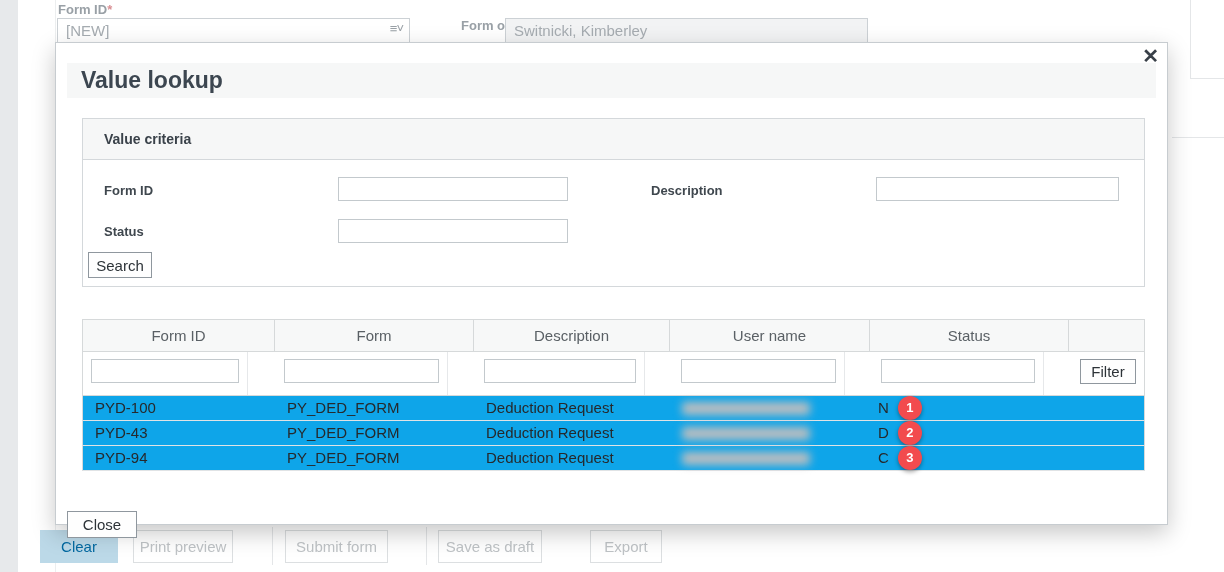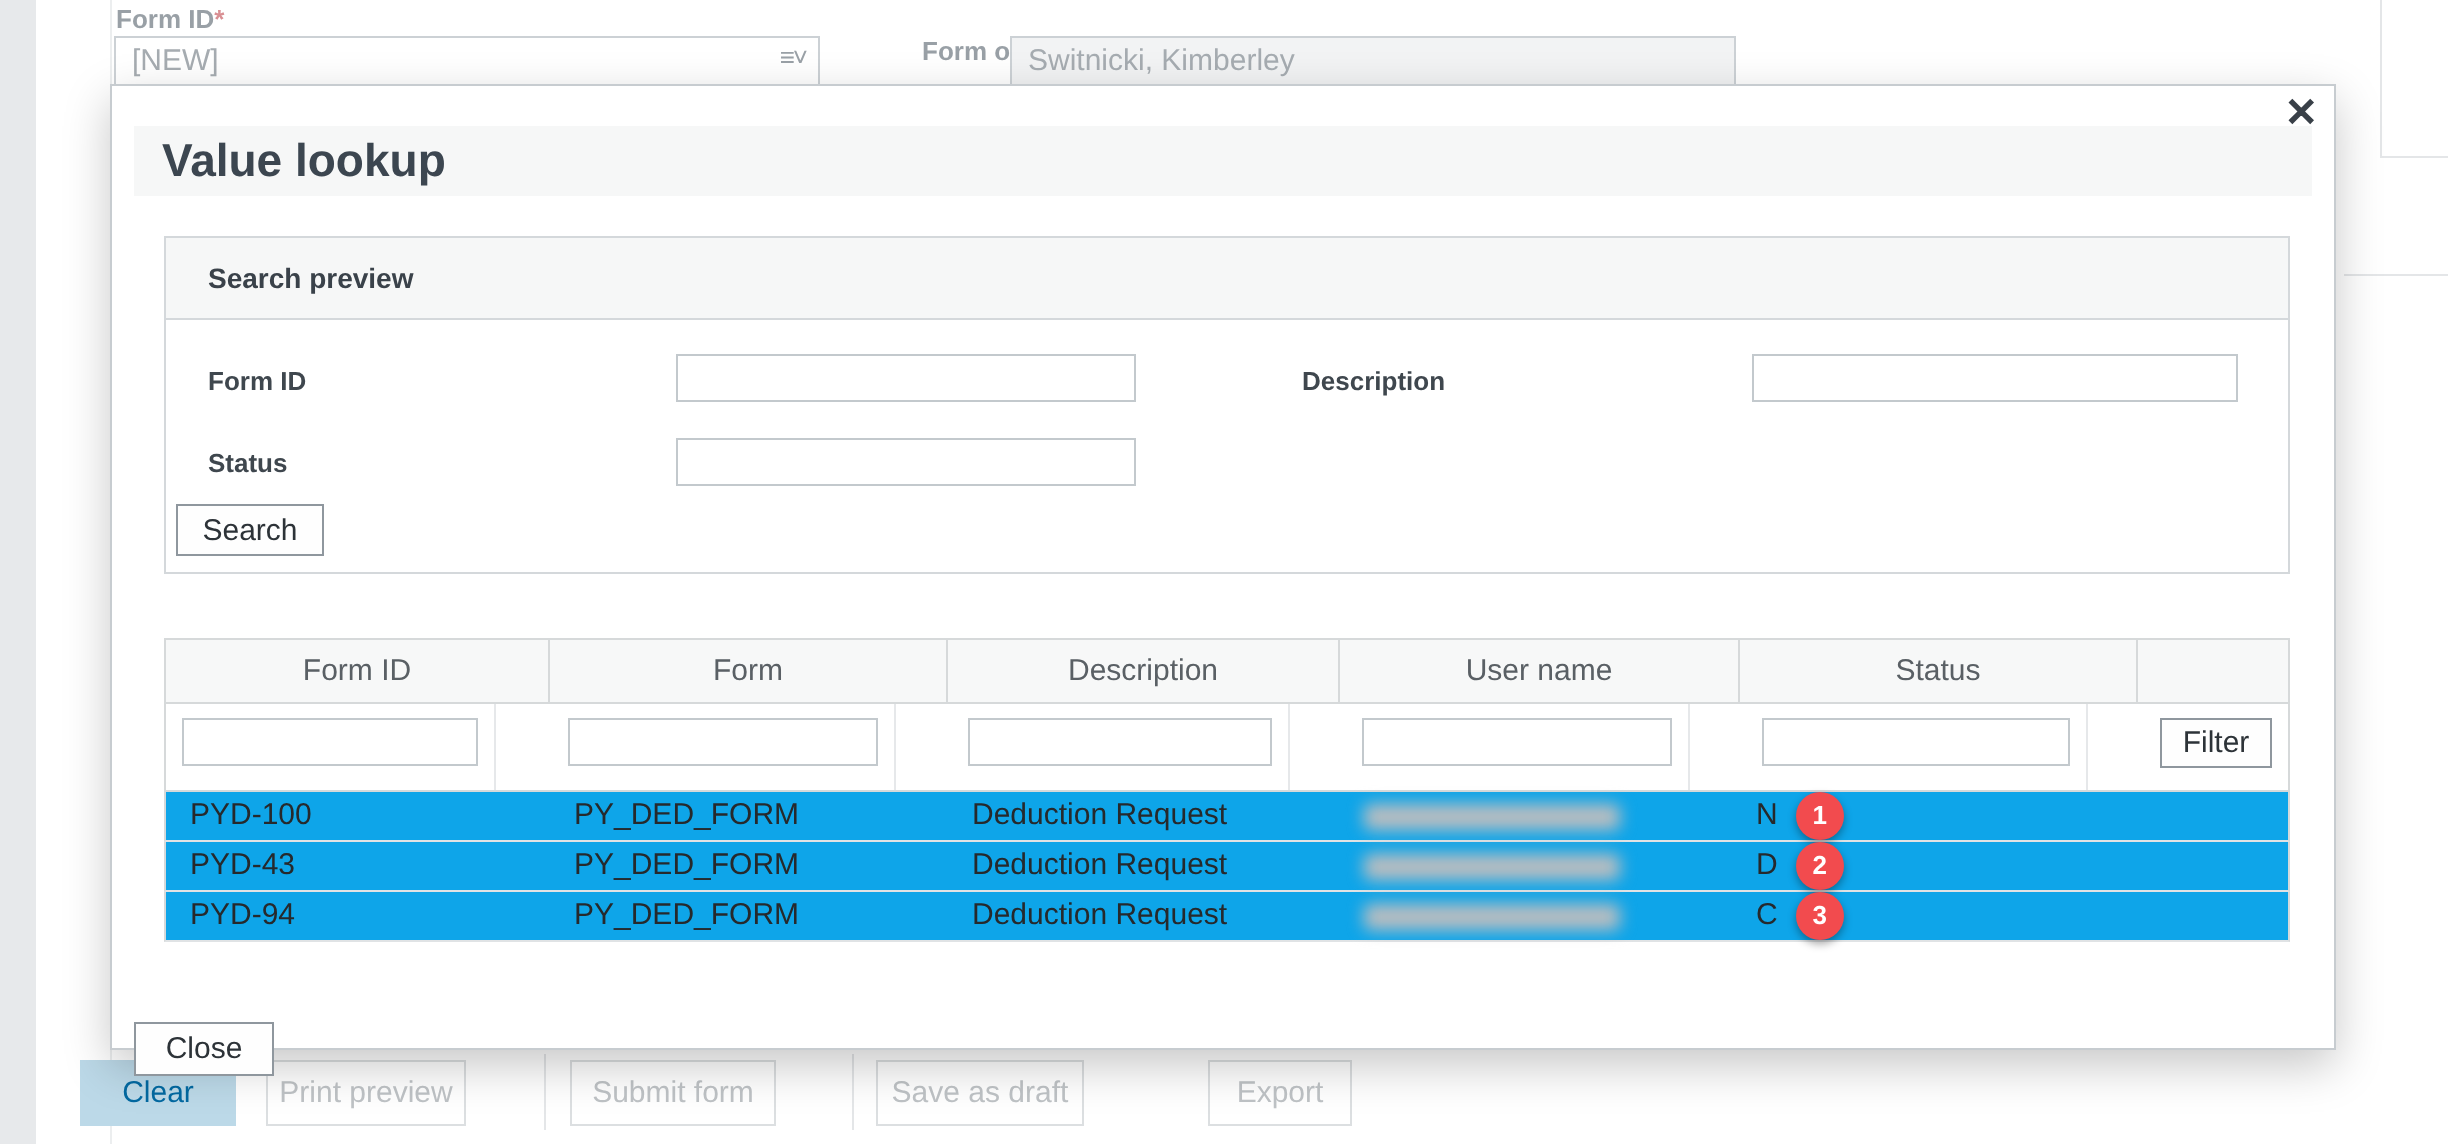--- a/index.html
+++ b/index.html
@@ -51,21 +51,21 @@
   .t-data { height:25px; border-left:1px solid #d6d9da; border-right:1px solid #d6d9da; border-bottom:1px solid #e0e3e5; background:#0ea5e9; }
   .t-data .t-cell { font-size:15px; color:#26292c; line-height:24px; padding-left:12px; overflow:visible; white-space:nowrap; }
   .status-cell { display:flex; align-items:center; }
   .status-letter { font-size:15px; color:#26292c; }
   .badge { width:24px; height:24px; border-radius:50%; background:#f24b4e; color:#fff; font-weight:700;
            font-size:13px; display:flex; align-items:center; justify-content:center; margin-left:9px;
            box-shadow:0 2px 4px rgba(0,0,0,.35); position:relative; z-index:3; }
   .redacted { width:128px; height:13px; background:#b9bdc0; border-radius:3px; filter:blur(4px); margin:6px 0 0 12px; }
 
   .close-btn { position:absolute; left:11px; top:436px; width:70px; height:27px;margin-top:32px; }
-  .search-btn { position:absolute; left:5px; top:133px; width:74px; height:26px; }
+  .search-btn { position:absolute; left:5px; top:133px; width:64px; height:26px; }
   .filter-btn { width:56px; height:25px; display:inline-block; line-height:23px; }
 </style>
 </head>
 <body>
 
 <div id="screen">
 
   <div>
     <div class="bg-sidebar"></div>
     <div class="bg-vline-left"></div>
@@ -84,35 +84,35 @@
     </div>
 
     <div class="bg-line" style="left:1190px; top:0; width:1px; height:78px;"></div>
     <div class="bg-line" style="left:1190px; top:78px; width:34px; height:1px;"></div>
     <div class="bg-line" style="left:1172px; top:137px; width:52px; height:1px;"></div>
 
     <div class="bg-footer-btn primary" style="left:40px; width:78px; background:#bcd9e8;">Clear</div>
     <div class="bg-footer-btn" style="left:133px; width:100px;">Print preview</div>
     <div class="bg-footer-btn" style="left:285px; width:103px;">Submit form</div>
     <div class="bg-footer-btn" style="left:438px; width:104px;">Save as draft</div>
-    <div class="bg-footer-btn" style="left:590px; width:72px;margin-left:14px;">Export</div>
+    <div class="bg-footer-btn" style="left:590px; width:72px;">Export</div>
     <div class="bg-line" style="left:272px; top:527px; width:1px; height:38px;"></div>
     <div class="bg-line" style="left:426px; top:527px; width:1px; height:38px;"></div>
   </div>
 
   <div class="modal">
 
     <div class="modal-close">✕</div>
 
     <div class="modal-titlebar">
       <div class="modal-title">Value lookup</div>
     </div>
 
     <div class="search-box">
-      <div class="search-head">Search preview</div>
+      <div class="search-head">Value criteria</div>
 
       <div class="fld-label" style="left:21px; top:60px;">Form ID</div>
       <input class="fld-input" style="left: 255px; top: 58px; width: 230px;">
 
       <div class="fld-label" style="left:568px; top:60px;">Description</div>
       <input class="fld-input" style="left: 793px; top: 58px; width: 243px;">
 
       <div class="fld-label" style="left:21px; top:101px;">Status</div>
       <input class="fld-input" style="left: 255px; top: 100px; width: 230px;">
 

